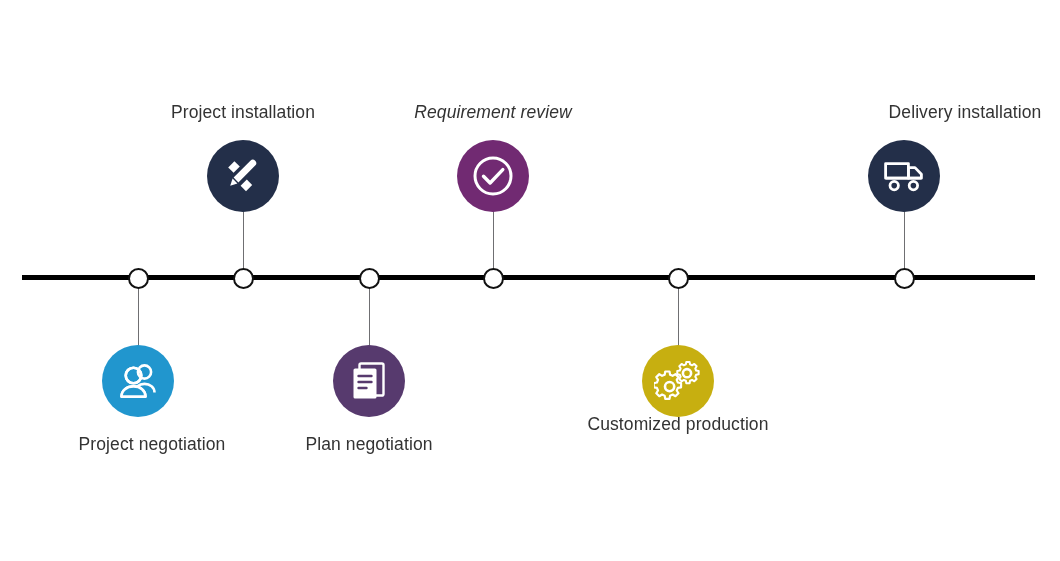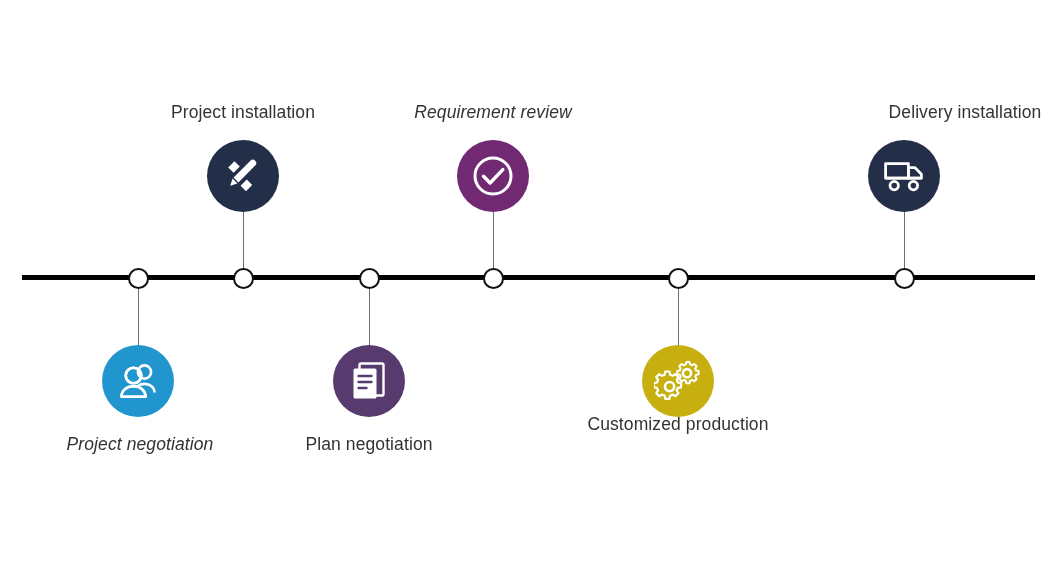--- a/index.html
+++ b/index.html
@@ -178,21 +178,21 @@
         <path d="M26.4 10.6h6.6l6.4 6.6v4H26.4z"></path>
         <line x1="3.6" y1="21.2" x2="39.4" y2="21.2"></line>
         <circle cx="12.2" cy="28.6" r="4.2"></circle>
         <circle cx="31.4" cy="28.6" r="4.2"></circle>
       </g>
     </svg>
         </span>
       </div>
     </div>
   <div id="layer-labels">
-      <div class="label" style="left: 140px; top: 434px; font-style: italic;">Project negotiation</div>
+      <div class="label" style="left: 152px; top: 434px;">Project negotiation</div>
       <div class="label" style="left: 243px; top: 102px;">Project installation</div>
       <div class="label" style="left: 369px; top: 434px;">Plan negotiation</div>
       <div class="label" style="left: 493px; top: 102px; font-style: italic;">Requirement review</div>
       <div class="label" style="left: 678px; top: 414px;">Customized production</div>
       <div class="label" style="left: 953px; top: 102px; margin-left: 12px;">Delivery installation</div>
     </div>
 
 </div>
 
 </body></html>

